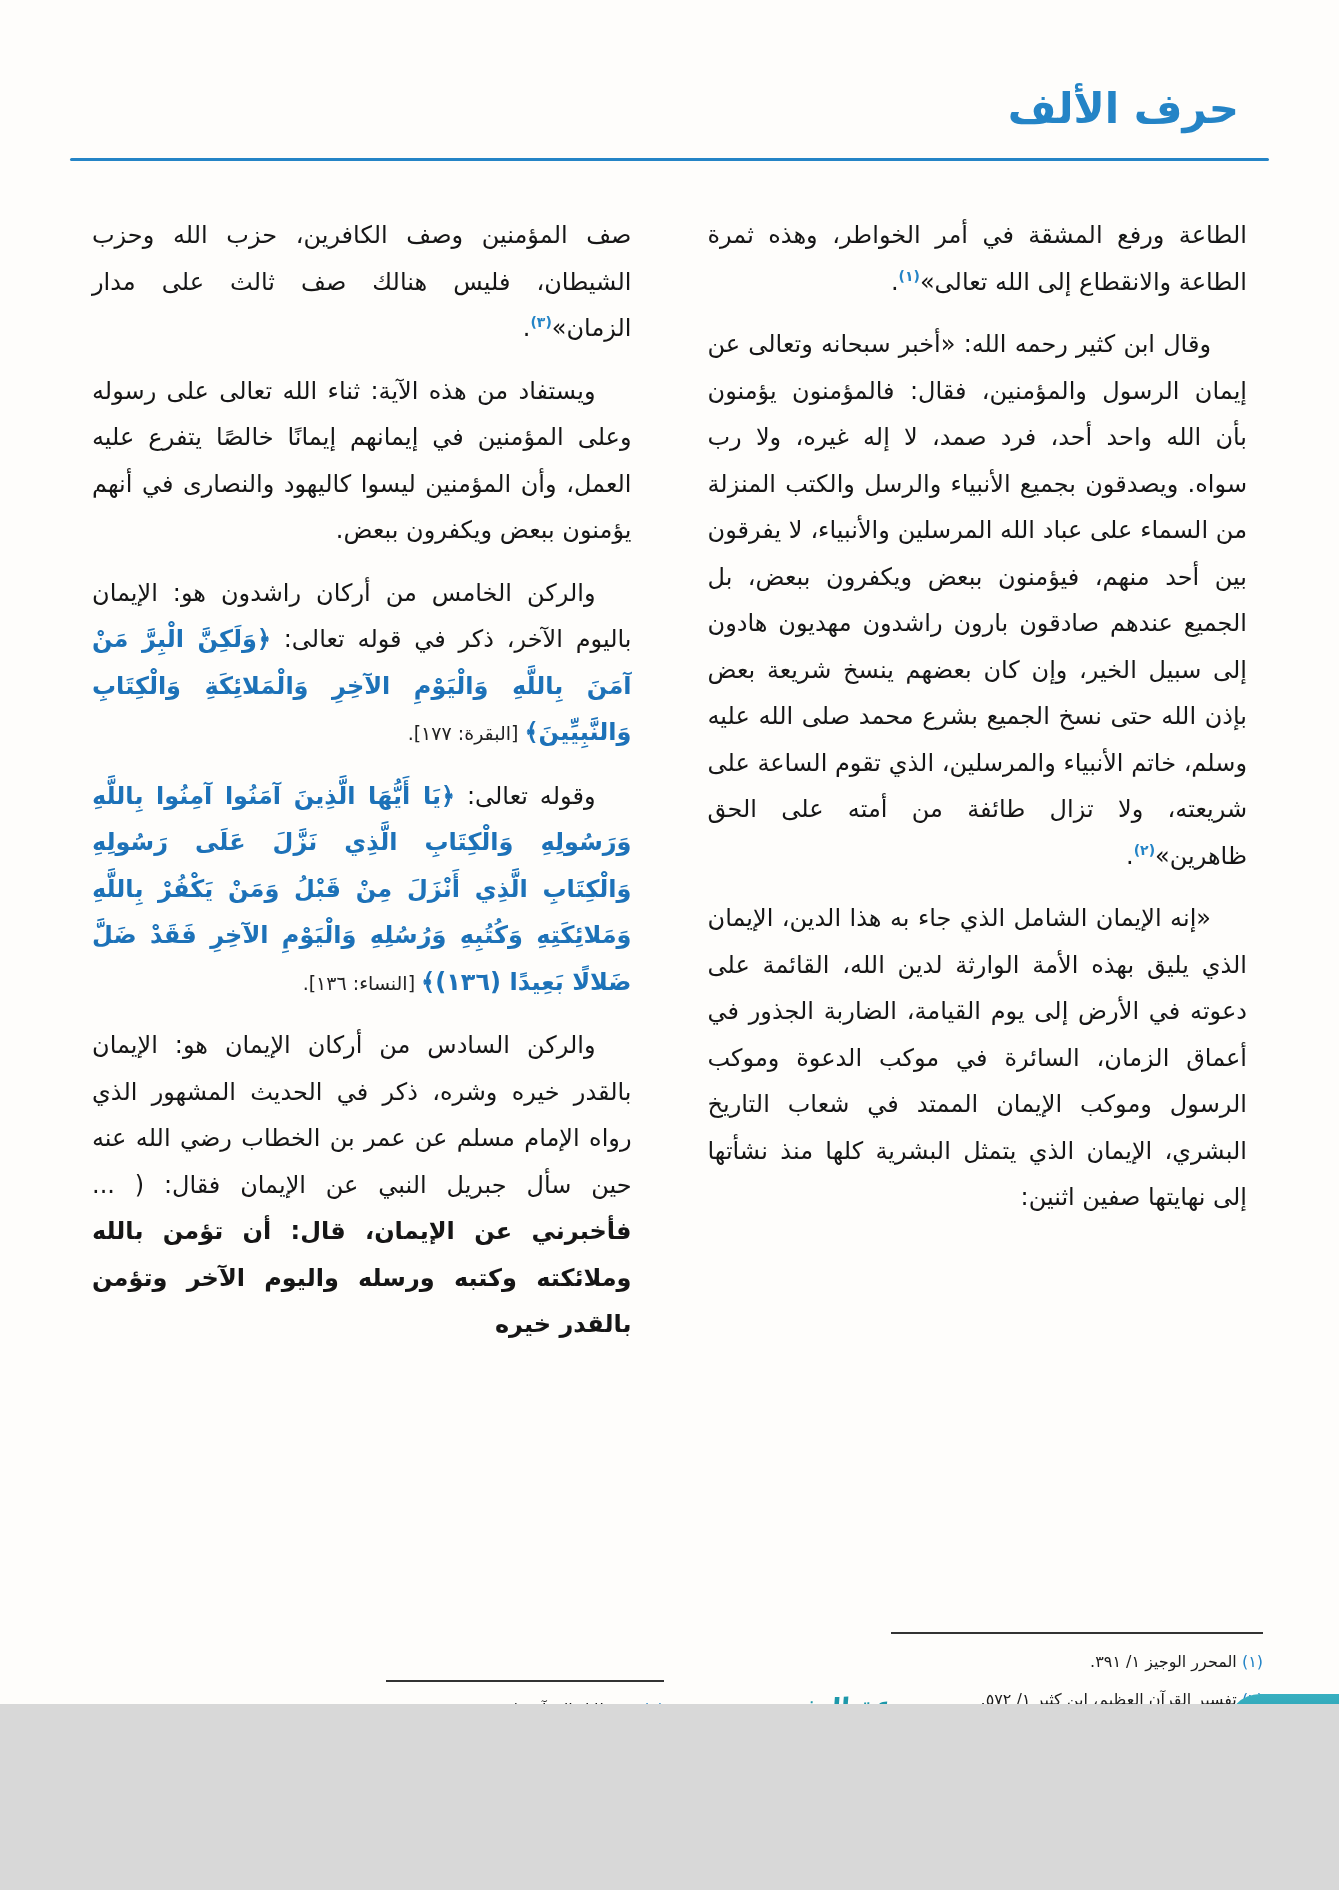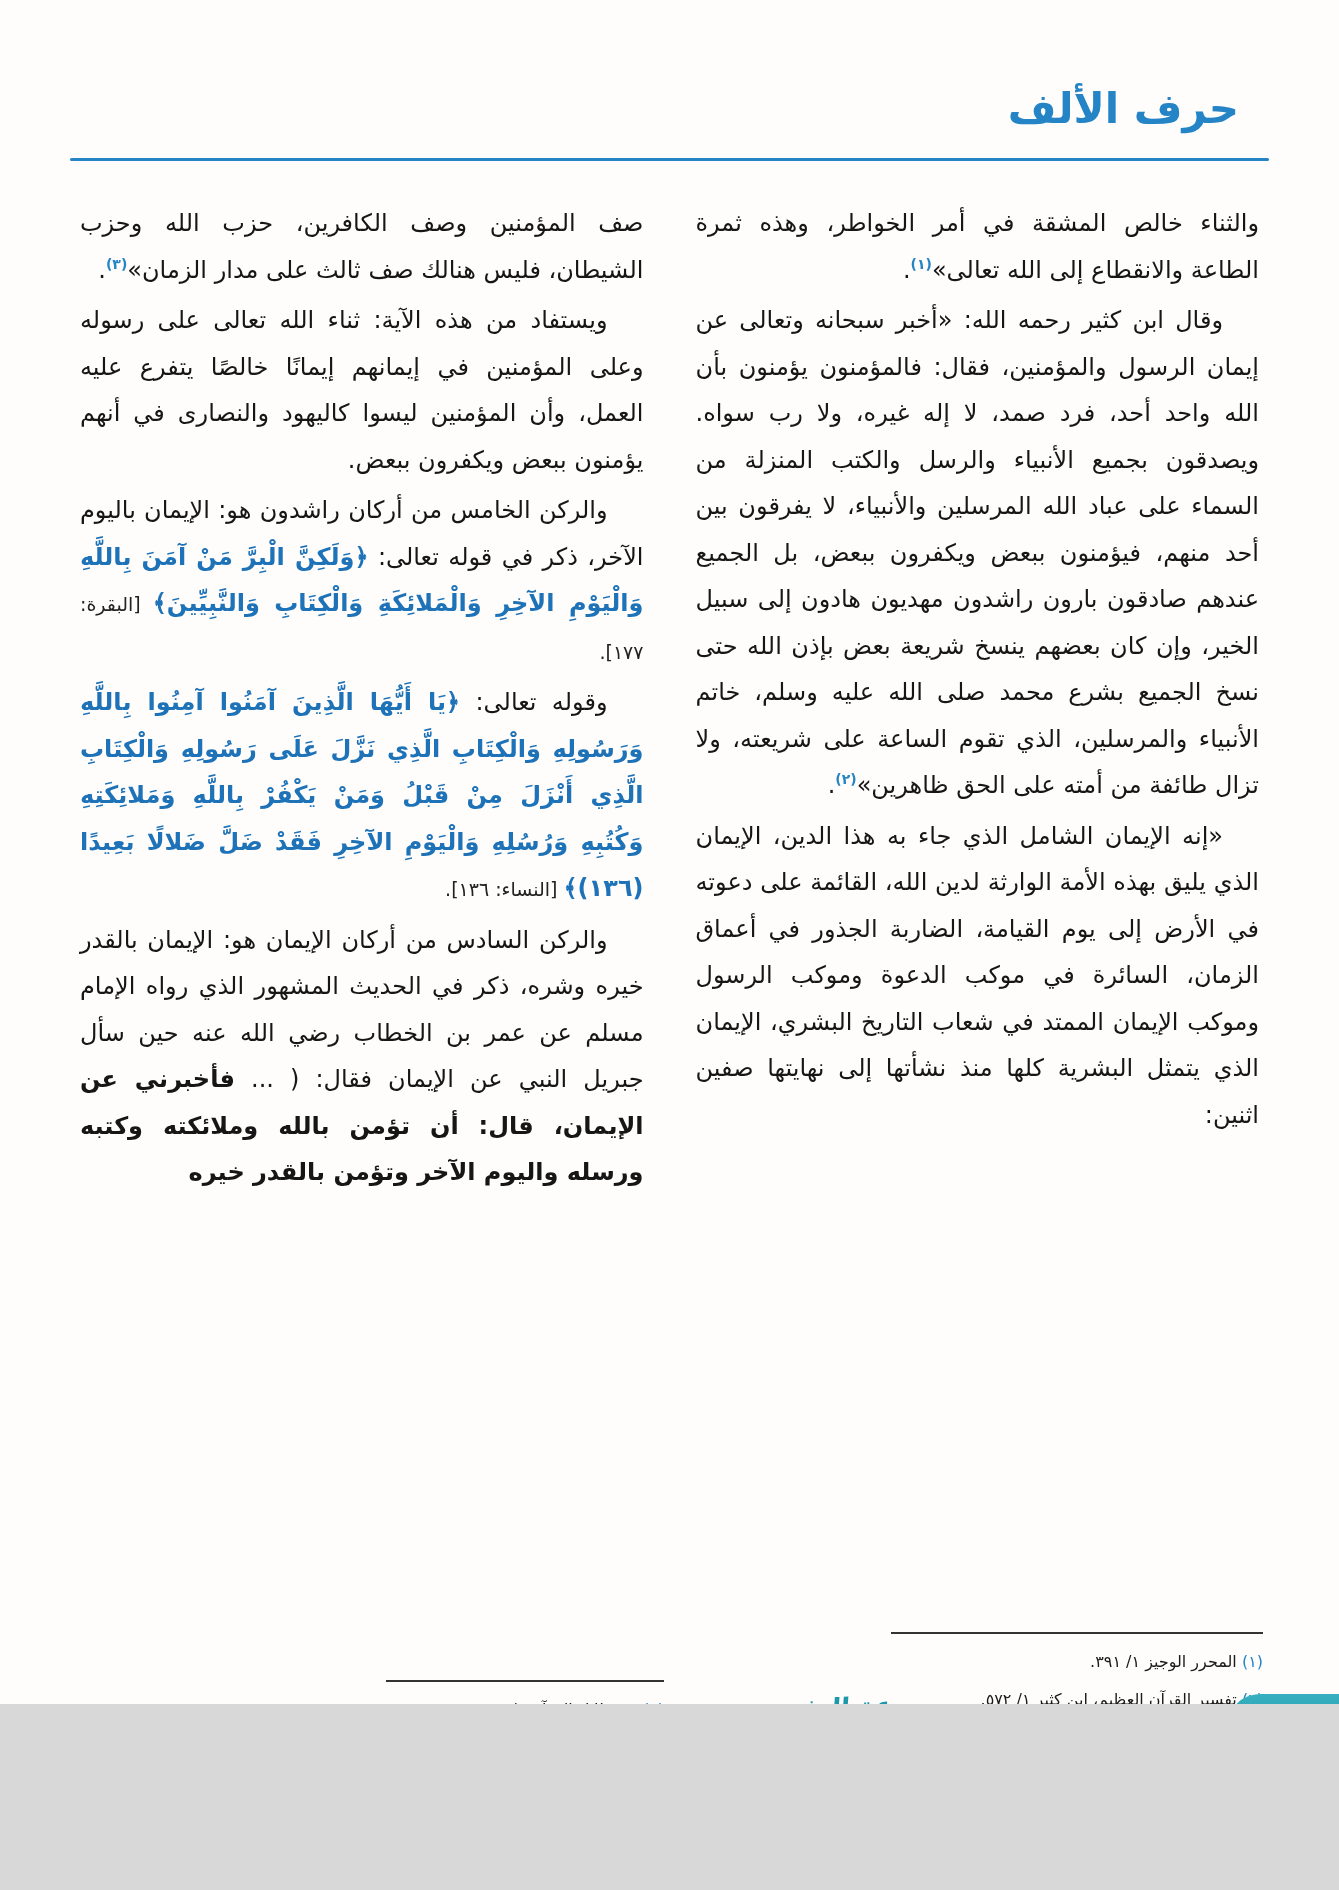--- a/index.html
+++ b/index.html
@@ -52,21 +52,21 @@
     display:flex;
     gap:44px;
   }
   .col{
     flex:1;
     font-size:24px;
     line-height:46.5px;
     text-align:justify;
     color:#161616;
   }
-  .col p{margin:4px;}
+  .col p{margin:16px;}
   .col p.indent{text-indent:36px;}
   .quran{
     color:var(--quran-blue);
     font-weight:bold;
   }
   .verse-ref{
     font-size:19px;
     color:#222;
   }
   .fn-ref{
@@ -148,21 +148,21 @@
 <div class="page">
 
   <div class="running-head">
     <span class="chapter-title">حرف الألف</span>
   </div>
   <div class="head-rule"></div>
 
   <main class="columns">
 
     <section class="col">
-      <p><span>والثناء خالص المشقة في أمر الخواطر، وهذه ثمرة الطاعة والانقطاع إلى الله تعالى»</span><sup class="fn-ref">(١)</sup><span>.</span></p>
+      <p><span>الطاعة ورفع المشقة في أمر الخواطر، وهذه ثمرة الطاعة والانقطاع إلى الله تعالى»</span><sup class="fn-ref">(١)</sup><span>.</span></p>
       <p class="indent"><span>وقال ابن كثير رحمه الله: «أخبر سبحانه وتعالى عن إيمان الرسول والمؤمنين، فقال: فالمؤمنون يؤمنون بأن الله واحد أحد، فرد صمد، لا إله غيره، ولا رب سواه. ويصدقون بجميع الأنبياء والرسل والكتب المنزلة من السماء على عباد الله المرسلين والأنبياء، لا يفرقون بين أحد منهم، فيؤمنون ببعض ويكفرون ببعض، بل الجميع عندهم صادقون بارون راشدون مهديون هادون إلى سبيل الخير، وإن كان بعضهم ينسخ شريعة بعض بإذن الله حتى نسخ الجميع بشرع محمد صلى الله عليه وسلم، خاتم الأنبياء والمرسلين، الذي تقوم الساعة على شريعته، ولا تزال طائفة من أمته على الحق ظاهرين»</span><sup class="fn-ref">(٢)</sup><span>.</span></p>
       <p class="indent"><span>«إنه الإيمان الشامل الذي جاء به هذا الدين، الإيمان الذي يليق بهذه الأمة الوارثة لدين الله، القائمة على دعوته في الأرض إلى يوم القيامة، الضاربة الجذور في أعماق الزمان، السائرة في موكب الدعوة وموكب الرسول وموكب الإيمان الممتد في شعاب التاريخ البشري، الإيمان الذي يتمثل البشرية كلها منذ نشأتها إلى نهايتها صفين اثنين:</span></p>
     </section>
 
     <section class="col">
       <p><span>صف المؤمنين وصف الكافرين، حزب الله وحزب الشيطان، فليس هنالك صف ثالث على مدار الزمان»</span><sup class="fn-ref">(٣)</sup><span>.</span></p>
       <p class="indent"><span>ويستفاد من هذه الآية: ثناء الله تعالى على رسوله وعلى المؤمنين في إيمانهم إيمانًا خالصًا يتفرع عليه العمل، وأن المؤمنين ليسوا كاليهود والنصارى في أنهم يؤمنون ببعض ويكفرون ببعض.</span></p>
       <p class="indent"><span>والركن الخامس من أركان راشدون هو: الإيمان باليوم الآخر، ذكر في قوله تعالى: </span><span class="quran">﴿وَلَكِنَّ الْبِرَّ مَنْ آمَنَ بِاللَّهِ وَالْيَوْمِ الآخِرِ وَالْمَلائِكَةِ وَالْكِتَابِ وَالنَّبِيِّينَ﴾</span><span class="verse-ref"> [البقرة: ١٧٧].</span></p>
       <p class="indent"><span>وقوله تعالى: </span><span class="quran">﴿يَا أَيُّهَا الَّذِينَ آمَنُوا آمِنُوا بِاللَّهِ وَرَسُولِهِ وَالْكِتَابِ الَّذِي نَزَّلَ عَلَى رَسُولِهِ وَالْكِتَابِ الَّذِي أَنْزَلَ مِنْ قَبْلُ وَمَنْ يَكْفُرْ بِاللَّهِ وَمَلائِكَتِهِ وَكُتُبِهِ وَرُسُلِهِ وَالْيَوْمِ الآخِرِ فَقَدْ ضَلَّ ضَلالًا بَعِيدًا (١٣٦)﴾</span><span class="verse-ref"> [النساء: ١٣٦].</span></p>
       <p class="indent"><span>والركن السادس من أركان الإيمان هو: الإيمان بالقدر خيره وشره، ذكر في الحديث المشهور الذي رواه الإمام مسلم عن عمر بن الخطاب رضي الله عنه حين سأل جبريل النبي عن الإيمان فقال: ( ... </span><span class="hadith-bold">فأخبرني عن الإيمان، قال: أن تؤمن بالله وملائكته وكتبه ورسله واليوم الآخر وتؤمن بالقدر خيره</span></p>

